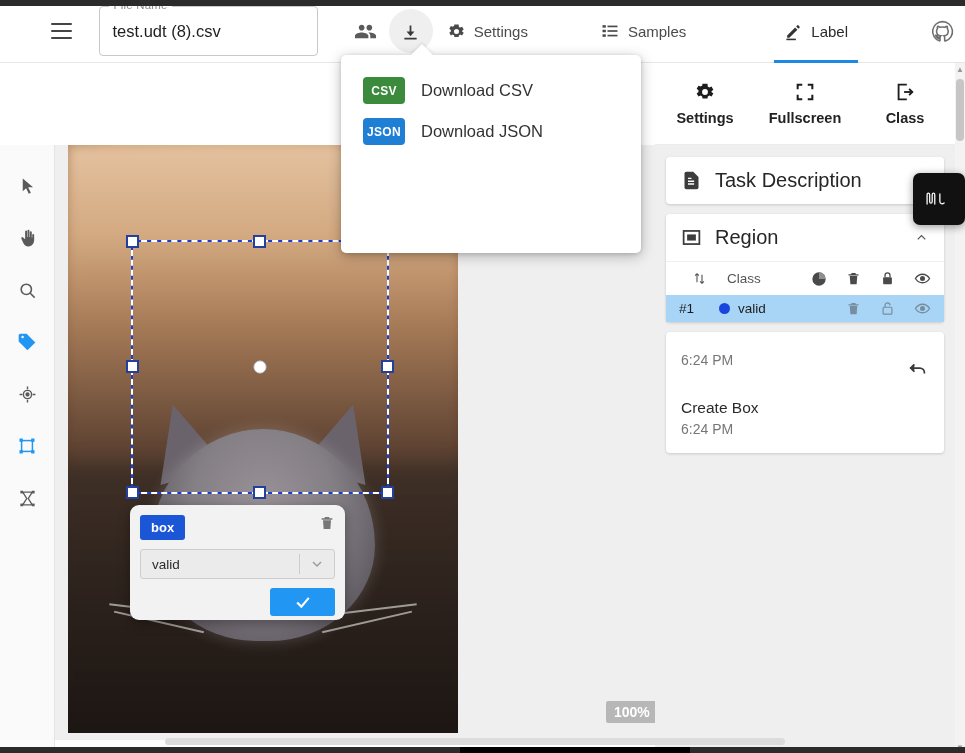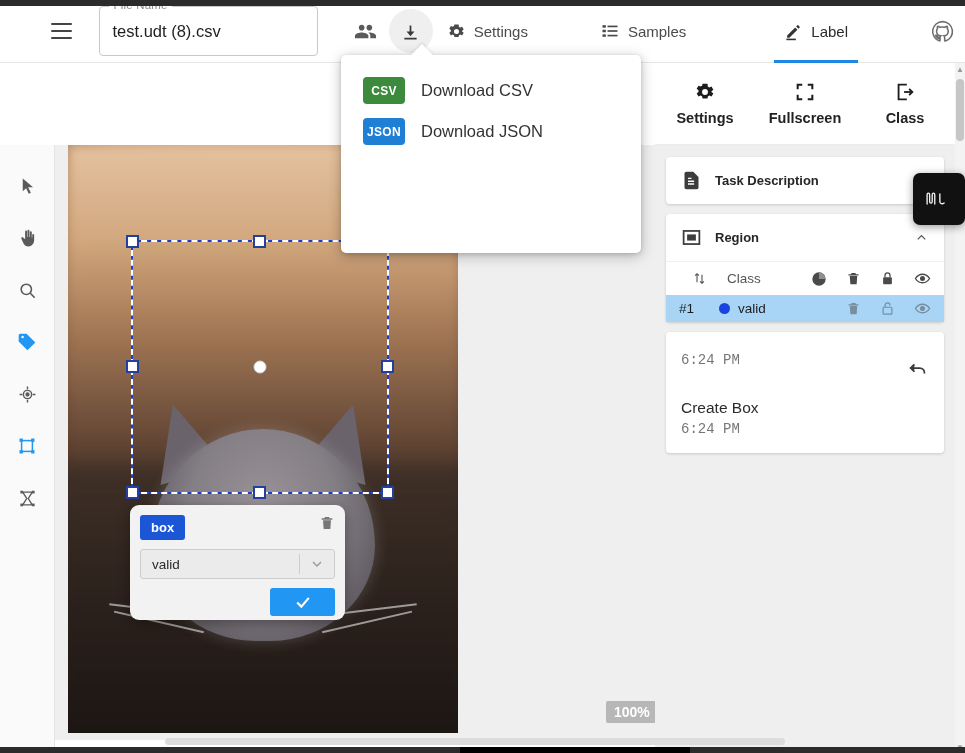--- a/index.html
+++ b/index.html
@@ -211,21 +211,21 @@
     position:absolute; left:655px; top:145px; width:300px; height:608px;
     background:#efefef; padding:12px 11px 0 11px; overflow:hidden;
   }
   .card {
     background:#fff; border-radius:4px; box-shadow:0 1px 3px rgba(0,0,0,.16);
     margin-bottom:10px;
   }
   .cardhead {
     height:47px; display:flex; align-items:center; gap:13px; padding:0 15px; cursor:pointer;
   }
-  .cardhead .ctitle { font-size:13px; font-weight:bold; color:#262626; }
+  .cardhead .ctitle { font-size:20px; font-weight:normal; color:#262626; }
   .cardhead .ccount { font-size:14px; color:#7a7a7a; font-weight:normal; margin-left:4px; }
   .chev { margin-left:auto; color:#555; }
 
   .regions-thead {
     display:flex; align-items:center; height:34px; padding:0 13px;
     border-top:1px solid #f0f0f0; color:#555; font-size:13.5px;
   }
   .regions-thead .c-sort { width:40px; display:flex; justify-content:center; }
   .regions-thead .c-class { flex:1; padding-left:8px; }
   .regions-thead .icons { display:flex; gap:19px; align-items:center; }
@@ -235,21 +235,21 @@
   }
   .region-row .c-idx { width:40px; }
   .region-row .c-class { flex:1; display:flex; align-items:center; gap:8px; }
   .region-row .dot { width:11px; height:11px; border-radius:50%; background:#1a44e0; }
   .region-row .icons { display:flex; gap:19px; align-items:center; opacity:.45; }
 
   .hist-body { padding:6px 15px 16px 15px; }
   .hist-item { display:flex; align-items:flex-start; margin-top:12px; }
   .hist-item .htxt { flex:1; }
   .hist-item .hname { font-size:15.5px; color:#2b2b2b; line-height:1.35; }
-  .hist-item .htime { font-size:14px; color:#767676; margin-top:2px;font-family:Liberation Mono, monospace; }
+  .hist-item .htime { font-size:14px; color:#767676; margin-top:2px; }
   .undo { margin-top:8px; color:#3b3b3b; cursor:pointer; }
 
   .mlbadge {
     position:absolute; left:913px; top:173px; width:52px; height:52px;
     background:#111; border-radius:7px; display:flex; align-items:center; justify-content:center;
     box-shadow:0 2px 8px rgba(0,0,0,.4); z-index:40;
   }
 
   
   .vscroll { position:absolute; right:0; top:63px; width:10px; height:690px; background:#f3f3f3; z-index:15; }

